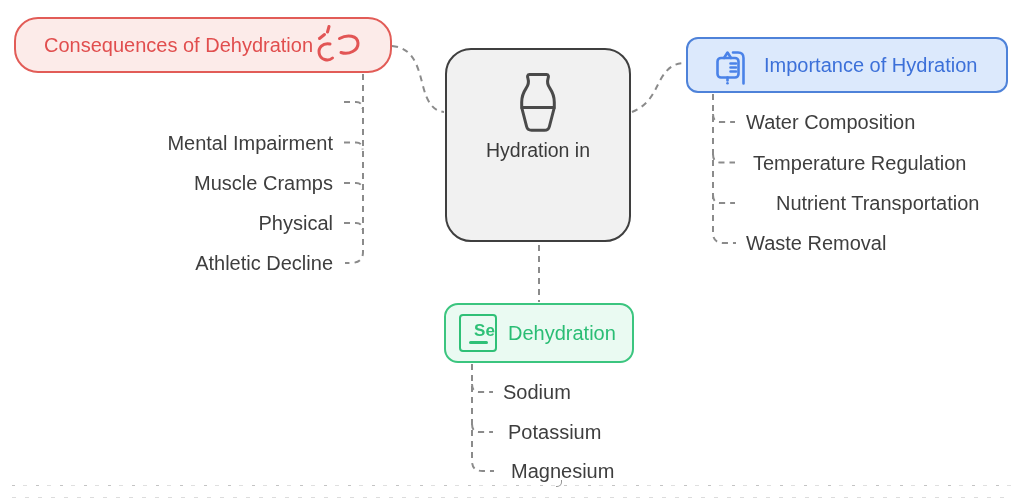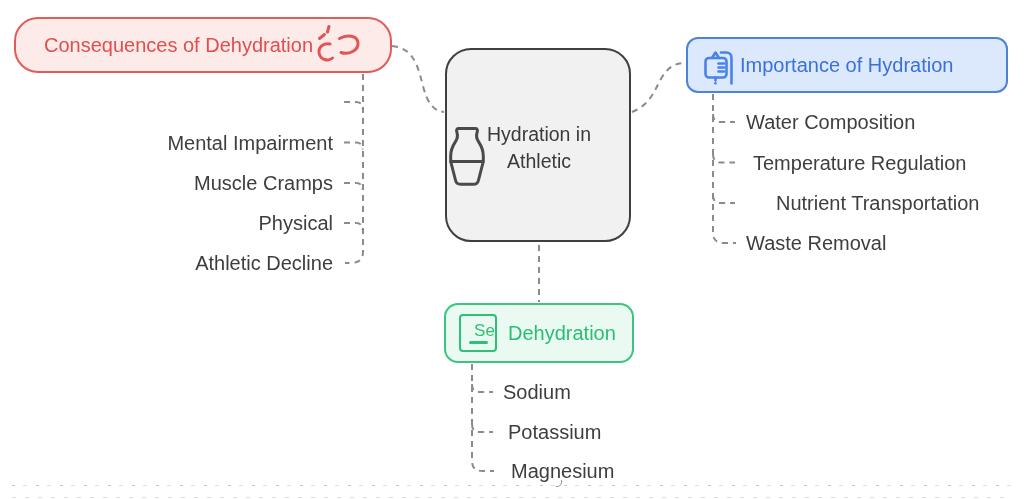--- a/index.html
+++ b/index.html
@@ -8,50 +8,50 @@
     font-family:"Liberation Sans", sans-serif; overflow:hidden;
   }
   svg.edges { position:absolute; left:0; top:0; width:1024px; height:499px; }
   svg.edges path { fill:none; stroke:#8b8b8b; stroke-width:2; stroke-dasharray:6 5; }
 
   .node { position:absolute; box-sizing:border-box; display:flex; align-items:center; white-space:nowrap; }
 
   .node-center {
     left:445px; top:48px; width:186px; height:194px;
     background:#f1f1f1; border:2.5px solid #3f3f3f; border-radius:26px;
-    flex-direction:row; justify-content:flex-start; align-items:center;
+    flex-direction:column; justify-content:flex-start; align-items:center;
   }
   .node-center .vase { margin-top:22px; }
   .center-label {
     margin-top:5px; text-align:center; font-size:19.5px; line-height:27px; color:#3a3a3a;
   }
   .center-label span { display:block; }
 
   .node-red {
     left:14px; top:17px; width:378px; height:56px;
     background:#fcebe9; border:2px solid #e25c57; border-radius:24px;
     justify-content:center; gap:3px; color:#e14e4e; font-size:20px;
   }
   .node-blue {
     left:686px; top:37px; width:322px; height:56px;
     background:#dce9fc; border:2px solid #4e82d9; border-radius:12px;
-    padding-left:12px; color:#3c70d9; font-size:20px;
+    padding-left:24px; gap:12px; color:#3c70d9; font-size:20px;
   }
   .node-green {
     left:444px; top:303px; width:190px; height:60px;
     background:#eafaf2; border:2px solid #3bc57f; border-radius:14px;
     padding-left:13px; gap:11px; color:#2abd74; font-size:20px;
   }
 
   .se-box {
     box-sizing:border-box; width:38px; height:38px; flex:0 0 38px;
     border:2.5px solid #2fc077; border-radius:4px;
     display:flex; flex-direction:column; align-items:center; justify-content:center;
   }
-  .se-text { font-size:17px; font-weight:normal; color:#2fc077; line-height:17px;margin-left:13px; }
+  .se-text { font-size:17px; font-weight:bold; color:#2fc077; line-height:17px;margin-left:13px; }
   .se-underline { width:19px; height:2.5px; background:#2fc077; border-radius:2px; margin-top:2px; }
 
   .item {
     position:absolute; font-size:20px; line-height:26px; color:#3e3e3e; white-space:nowrap;
   }
   .left-col { left:40px; width:293px; text-align:right; }
 
   .artifact-row { position:absolute; left:12px; right:12px; height:1px; }
   .artifact-row.r1 {
     top:485px;
@@ -95,21 +95,20 @@
 
   <div class="node node-center">
     <svg class="vase" width="40" height="60" viewBox="0 0 40 60">
       <g fill="none" stroke="#4a4a4a" stroke-width="3" stroke-linejoin="round">
         <path d="M11.5,2.5 H28.5 C30.5,2.5 30.8,4.3 30.1,6.3 C29,9.8 29.4,12.8 31.8,16.2 C34.8,20.7 36.3,25.4 36.3,30.2 V35.5 H3.7 V30.2 C3.7,25.4 5.2,20.7 8.2,16.2 C10.6,12.8 11,9.8 9.9,6.3 C9.2,4.3 9.5,2.5 11.5,2.5 Z"></path>
         <path d="M3.7,35.5 L8.6,54.5 C9.2,57 10.8,58.3 13.6,58.3 H26.4 C29.2,58.3 30.8,57 31.4,54.5 L36.3,35.5"></path>
       </g>
     </svg>
     <div class="center-label">
       <span>Hydration in</span>
-      <span>Athletic</span>
     </div>
   </div>
 
   <div class="node node-red">
     <span>Consequences of Dehydration</span>
     <svg width="46" height="40" viewBox="0 0 46 40">
       <g fill="none" stroke="#e25555" stroke-width="3" stroke-linecap="round">
         <path d="M3.5,13.5 L8.5,9.5"></path>
         <path d="M11.5,7 L13,1.5"></path>
         <path d="M14,19 C6.5,17.5 2,23 3.2,28.5 C4.4,34.5 12,37 16.5,33"></path>

